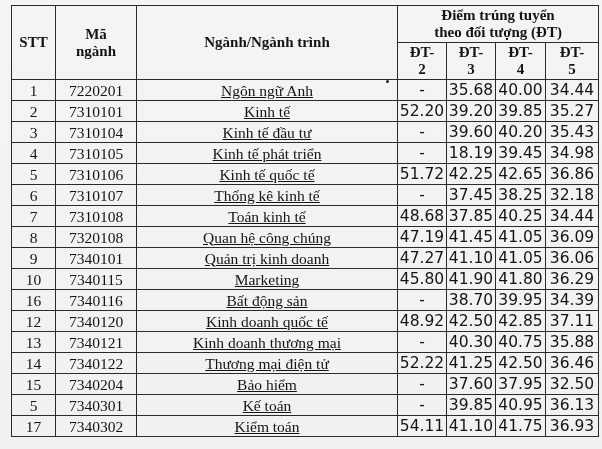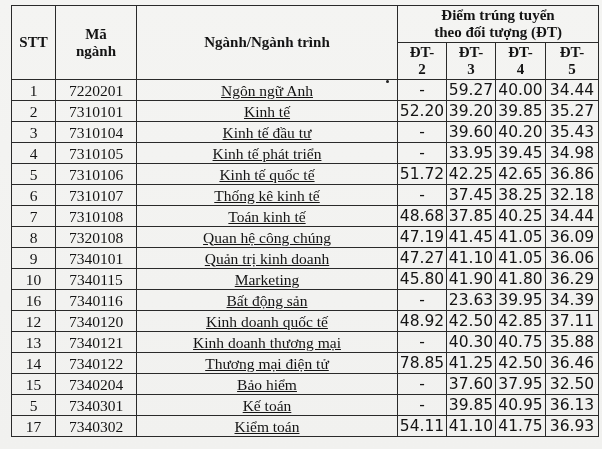--- a/index.html
+++ b/index.html
@@ -115,21 +115,21 @@
           <span class="l2">5</span>
         </th>
       </tr>
     </thead>
     <tbody>
       <tr>
         <td>1</td>
         <td>7220201</td>
         <td class="name">Ngôn ngữ Anh</td>
         <td class="num">-</td>
-        <td class="num">59.27</td>
+        <td class="num">35.68</td>
         <td class="num">40.00</td>
         <td class="num">34.44</td>
       </tr>
       <tr>
         <td>2</td>
         <td>7310101</td>
         <td class="name">Kinh tế</td>
         <td class="num">52.20</td>
         <td class="num">39.20</td>
         <td class="num">39.85</td>
@@ -142,21 +142,21 @@
         <td class="num">-</td>
         <td class="num">39.60</td>
         <td class="num">40.20</td>
         <td class="num">35.43</td>
       </tr>
       <tr>
         <td>4</td>
         <td>7310105</td>
         <td class="name">Kinh tế phát triển</td>
         <td class="num">-</td>
-        <td class="num">33.95</td>
+        <td class="num">18.19</td>
         <td class="num">39.45</td>
         <td class="num">34.98</td>
       </tr>
       <tr>
         <td>5</td>
         <td>7310106</td>
         <td class="name">Kinh tế quốc tế</td>
         <td class="num">51.72</td>
         <td class="num">42.25</td>
         <td class="num">42.65</td>
@@ -205,21 +205,21 @@
         <td class="num">45.80</td>
         <td class="num">41.90</td>
         <td class="num">41.80</td>
         <td class="num">36.29</td>
       </tr>
       <tr>
         <td>16</td>
         <td>7340116</td>
         <td class="name">Bất động sản</td>
         <td class="num">-</td>
-        <td class="num">23.63</td>
+        <td class="num">38.70</td>
         <td class="num">39.95</td>
         <td class="num">34.39</td>
       </tr>
       <tr>
         <td>12</td>
         <td>7340120</td>
         <td class="name">Kinh doanh quốc tế</td>
         <td class="num">48.92</td>
         <td class="num">42.50</td>
         <td class="num">42.85</td>
@@ -231,21 +231,21 @@
         <td class="name">Kinh doanh thương mại</td>
         <td class="num">-</td>
         <td class="num">40.30</td>
         <td class="num">40.75</td>
         <td class="num">35.88</td>
       </tr>
       <tr>
         <td>14</td>
         <td>7340122</td>
         <td class="name">Thương mại điện tử</td>
-        <td class="num">78.85</td>
+        <td class="num">52.22</td>
         <td class="num">41.25</td>
         <td class="num">42.50</td>
         <td class="num">36.46</td>
       </tr>
       <tr>
         <td>15</td>
         <td>7340204</td>
         <td class="name">Bảo hiểm</td>
         <td class="num">-</td>
         <td class="num">37.60</td>

